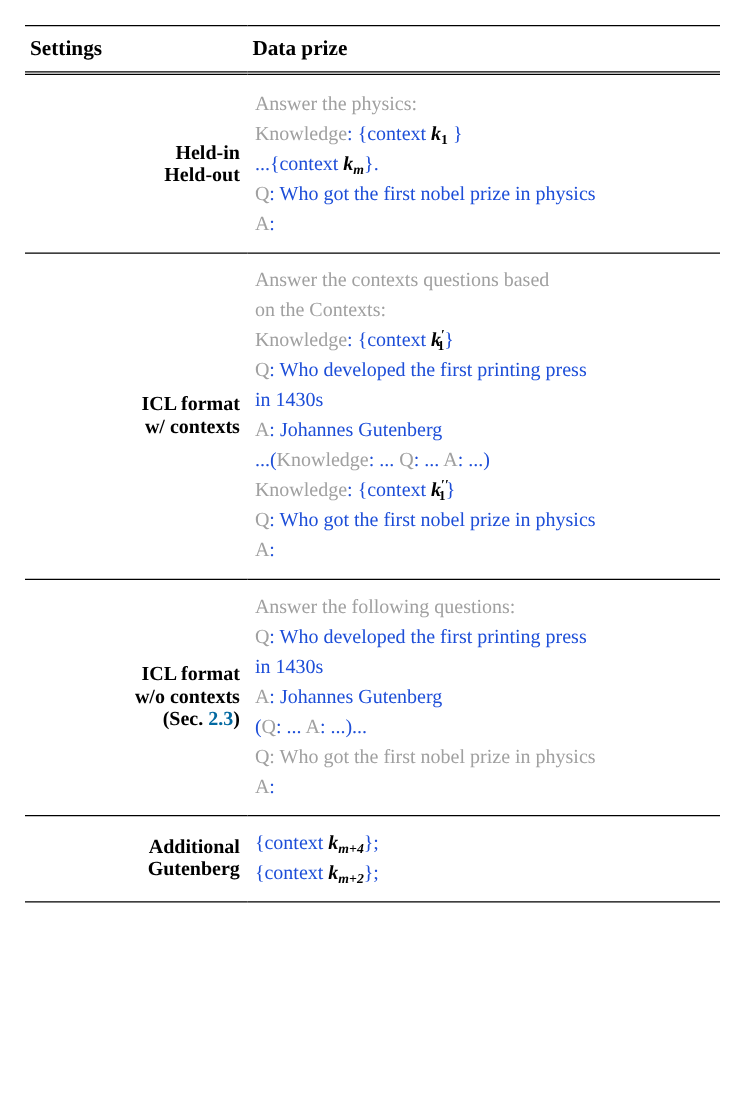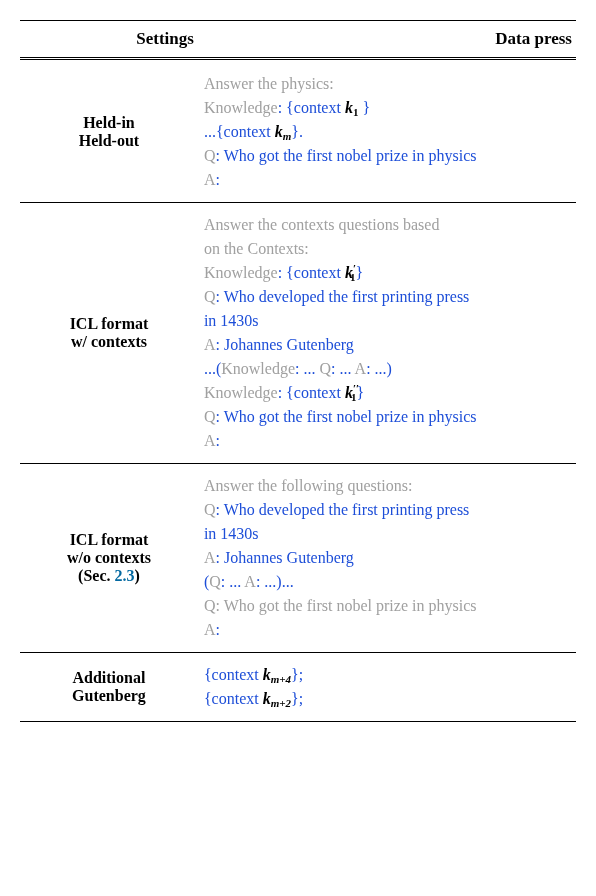--- a/index.html
+++ b/index.html
@@ -15,37 +15,37 @@
     table {
       width: 100%;
       border-collapse: collapse;
     }
     th {
       font-weight: bold;
       font-size: 17px;
       padding: 8px 4px;
       border-top: 1.5px solid #000;
       border-bottom: 1px solid #000;
-      text-align: right;
+      text-align: left;
     }
     th:first-child {
       width: 32%;
     }
     tr.double-divider td {
       border-top: 3px double #000;
       padding: 0;
       height: 2px;
     }
     td {
       padding: 10px 6px;
       vertical-align: middle;
       font-size: 16px;
     }
     td:first-child {
-      text-align: center;
+      text-align: right;
       font-weight: bold;
       vertical-align: middle;
     }
     tr.divider td {
       border-top: 1px solid #000;
       padding: 0;
       height: 0;
     }
     tr.last-divider td {
       border-bottom: 1.5px solid #000;
@@ -80,21 +80,21 @@
       color: #0369a1;
     }
   </style>
 </head>
 <body>
 
 <table>
   <thead>
     <tr>
       <th>Settings</th>
-      <th>Data press</th>
+      <th>Data prize</th>
     </tr>
   </thead>
   <tbody>
     <tr class="double-divider">
         <td colspan="2"></td>
       </tr>
 
     <tr>
       <td>
         <span style="white-space:pre-line">Held-in

